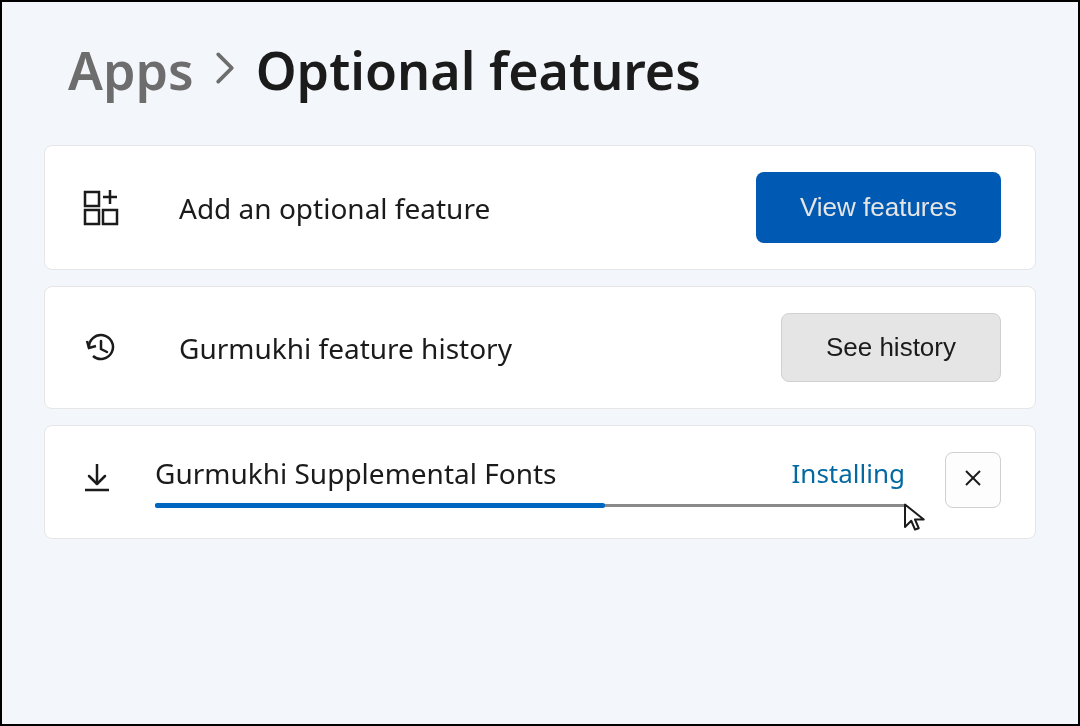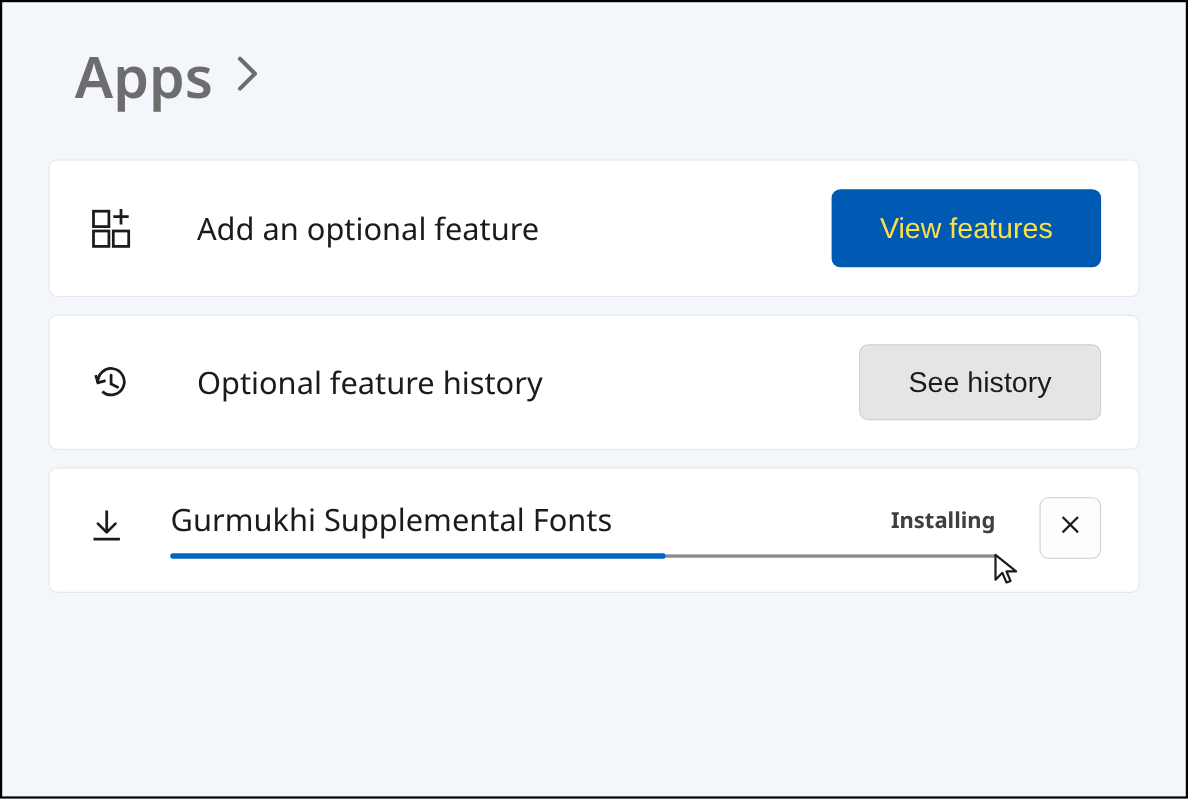--- a/index.html
+++ b/index.html
@@ -52,21 +52,21 @@
     display:flex;
     align-items:center;
     justify-content:center;
   }
   .card-label {
     font-size: 28px;
     flex: 1;
   }
   .btn-primary {
     background: #0059b3;
-    color: #fde047;
+    color: #e5e5e5;
     border: none;
     border-radius: 8px;
     font-size: 26px;
     font-weight: 500;
     padding: 20px 44px;
     cursor: pointer;
   }
   .btn-secondary {
     background: #e5e5e5;
     color: #1b1b1b;
@@ -101,23 +101,22 @@
   }
   .action-top {
     display:flex;
     align-items:center;
     justify-content: space-between;
   }
   .action-title {
     font-size: 28px;
   }
   .action-status {
-    font-size: 20px;
-    color: #404040;
-    font-weight: bold;
+    font-size: 26px;
+    color: #0369a1;
   }
   .progress-track {
     height: 3px;
     background: #8a8a8a;
     width: 100%;
     position: relative;
     margin-top: 2px;
   }
   .progress-fill {
     position:absolute;
@@ -150,20 +149,21 @@
 
 <div class="page">
 
   <div class="breadcrumb-row">
     <span class="breadcrumb-parent">Apps</span>
     <span class="breadcrumb-sep">
       <svg width="22" height="34" viewBox="0 0 12 20">
           <path d="M2 2 L10 10 L2 18" stroke="#6d6d6d" stroke-width="2.2" fill="none" stroke-linecap="round" stroke-linejoin="round"></path>
         </svg>
     </span>
+    <span class="breadcrumb-current">Optional features</span>
   </div>
 
   <div class="card">
     <span class="icon-slot">
       <svg width="40" height="40" viewBox="0 0 40 40">
         <rect x="4" y="4" width="14" height="14" stroke="#1b1b1b" stroke-width="2.5" fill="none"></rect>
         <rect x="4" y="22" width="14" height="14" stroke="#1b1b1b" stroke-width="2.5" fill="none"></rect>
         <rect x="22" y="22" width="14" height="14" stroke="#1b1b1b" stroke-width="2.5" fill="none"></rect>
         <line x1="29" y1="2" x2="29" y2="16" stroke="#1b1b1b" stroke-width="2.5"></line>
         <line x1="22" y1="9" x2="36" y2="9" stroke="#1b1b1b" stroke-width="2.5"></line>
@@ -174,21 +174,21 @@
   </div>
 
   <div class="card">
     <span class="icon-slot">
       <svg width="40" height="40" viewBox="0 0 40 40">
         <path d="M8 20 A12 12 0 1 1 12 28" stroke="#1b1b1b" stroke-width="2.5" fill="none"></path>
         <polyline points="6,13 8,20 15,18" stroke="#1b1b1b" stroke-width="2.5" fill="none"></polyline>
         <polyline points="20,13 20,21 26,24" stroke="#1b1b1b" stroke-width="2.5" fill="none" stroke-linecap="round"></polyline>
       </svg>
     </span>
-    <div class="card-label">Optional feature history</div>
+    <div class="card-label">Gurmukhi feature history</div>
     <button class="btn-secondary">See history</button>
   </div>
 
 
   <div class="action-card">
     <span class="icon-slot">
       <svg width="36" height="36" viewBox="0 0 36 36">
         <line x1="18" y1="4" x2="18" y2="24" stroke="#1b1b1b" stroke-width="2.5"></line>
         <polyline points="10,16 18,24 26,16" stroke="#1b1b1b" stroke-width="2.5" fill="none" stroke-linecap="round" stroke-linejoin="round"></polyline>
         <line x1="6" y1="30" x2="30" y2="30" stroke="#1b1b1b" stroke-width="2.5"></line>

